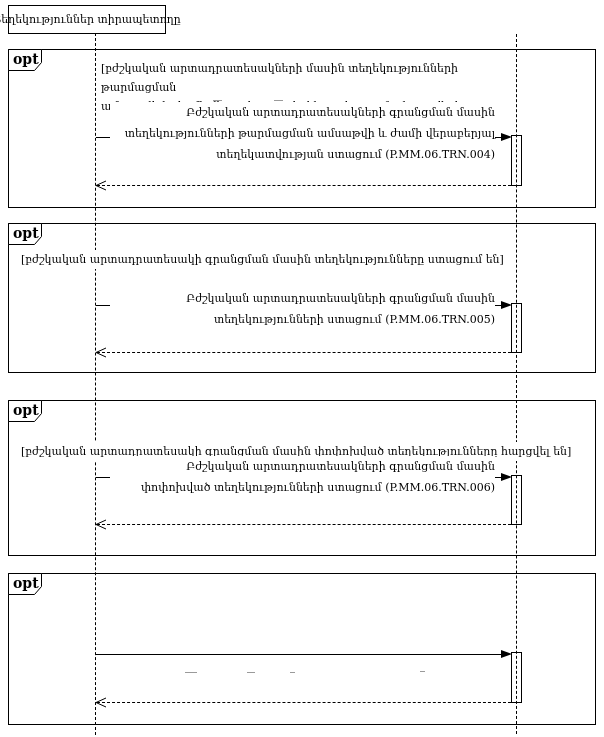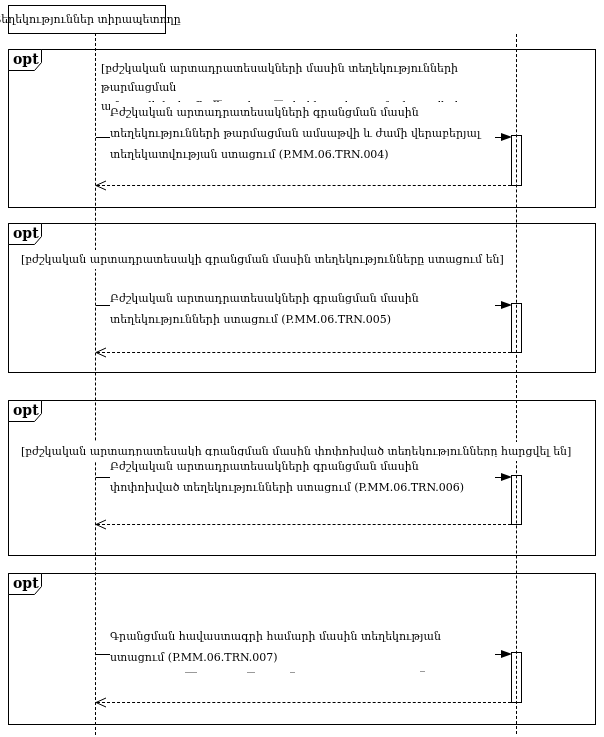--- a/index.html
+++ b/index.html
@@ -50,21 +50,21 @@
     font-size:11px;line-height:19px;
     background:#fff;
     z-index:2;
     padding:0 2px;
   }
   .guard.centered{left:90px;width:410px;text-align:left;}
   .guard.leftal{left:10px;text-align:left;}
   .msg-label{
     position:absolute;
     left:110px;width:385px;
-    text-align:left;
+    text-align:right;
     font-size:11px;line-height:21px;
     background:#fff;
     z-index:4;
   }
   .arrow-line{
     position:absolute;
     left:96px;width:405px;height:0;
     border-top:1px solid #000;
     z-index:2;
   }
@@ -164,21 +164,20 @@
   <div class="fragment" style="top:573px;height:152px;">
     <div class="opt-tab">
       <svg width="34" height="22">
           <path d="M0.5,0.5 H33.5 V13.5 L26.5,21.5 H0.5 Z" fill="#ffffff" stroke="#000000"></path>
         </svg>
       <span class="opt-label">opt</span>
     </div>
   </div>
   <div class="arrow-line" style="top:654px;"></div>
   <div class="arrow-head" style="left:501px;top:650px;"></div>
-  <div class="msg-label" style="top:626px;">Գրանցման հավաստագրի համարի մասին տեղեկության<br>ստացում (P.MM.06.TRN.007)</div>
   <div class="activation" style="top:652px;height:51px;"></div>
   <div class="return-line" style="top:702px;"></div>
   <svg class="return-head" style="left:95px;top:697px;" width="12" height="11">
       <path d="M11,1 L1,5.5 L11,10" fill="none" stroke="#000000"></path>
     </svg>
   <div class="smudge" style="left:185px;top:672px;width:12px;"></div>
   <div class="smudge" style="left:247px;top:672px;width:8px;"></div>
   <div class="smudge" style="left:290px;top:672px;width:5px;"></div>
   <div class="smudge" style="left:420px;top:671px;width:5px;"></div>
 

